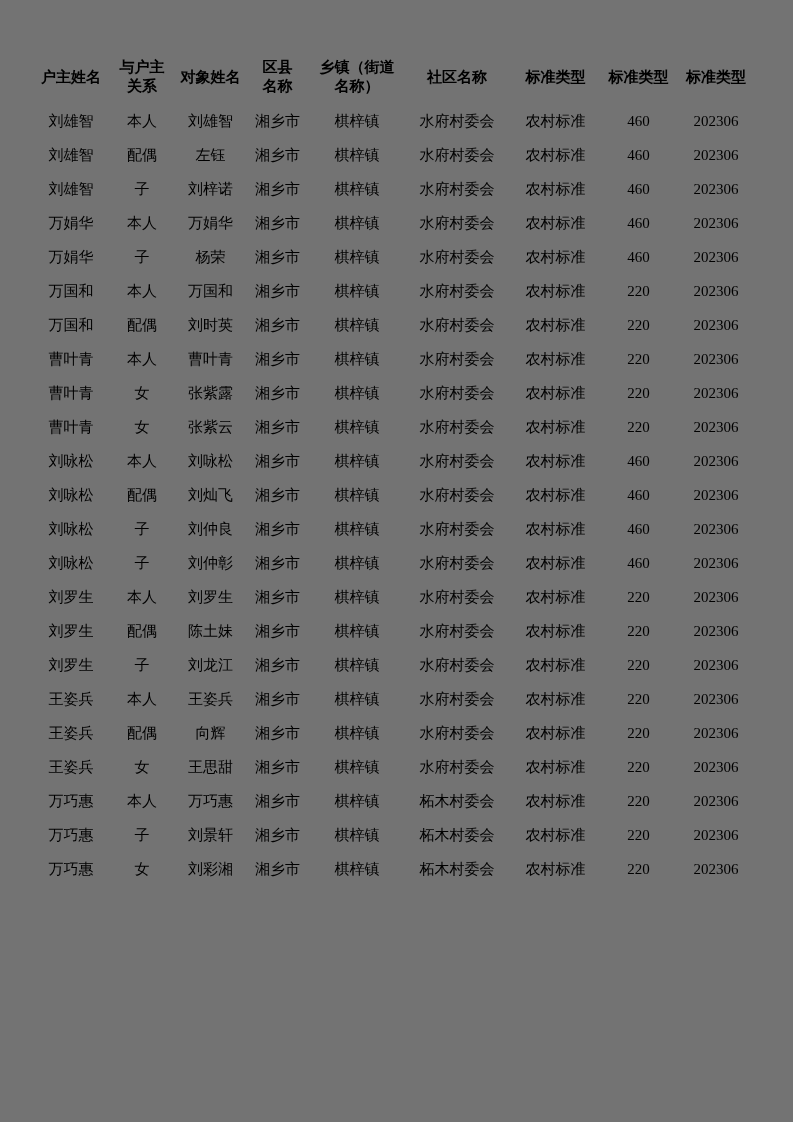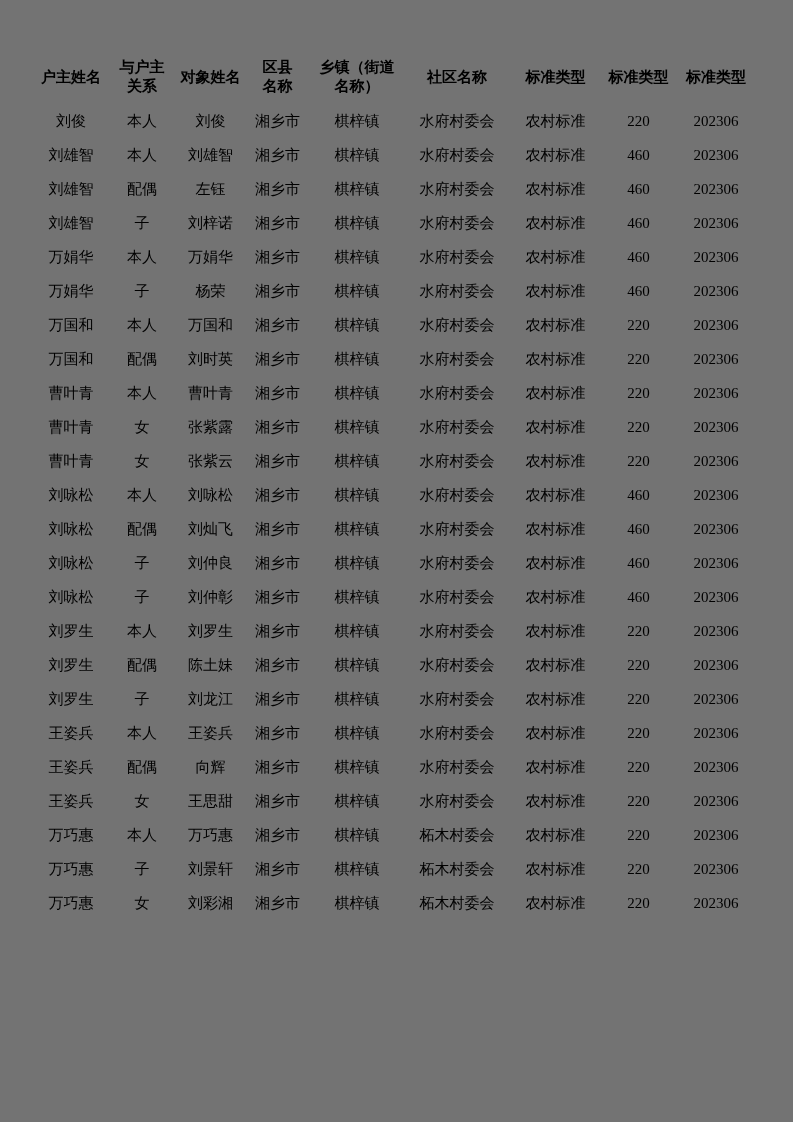--- a/index.html
+++ b/index.html
@@ -70,31 +70,20 @@
           <th>乡镇（街道
 名称）</th>
           <th>社区名称</th>
           <th>标准类型</th>
           <th>标准类型</th>
           <th>标准类型</th>
         </tr>
     </thead>
     <tbody>
         <tr>
-          <td>刘俊</td>
-          <td>本人</td>
-          <td>刘俊</td>
-          <td>湘乡市</td>
-          <td>棋梓镇</td>
-          <td>水府村委会</td>
-          <td>农村标准</td>
-          <td>220</td>
-          <td>202306</td>
-        </tr>
-        <tr>
           <td>刘雄智</td>
           <td>本人</td>
           <td>刘雄智</td>
           <td>湘乡市</td>
           <td>棋梓镇</td>
           <td>水府村委会</td>
           <td>农村标准</td>
           <td>460</td>
           <td>202306</td>
         </tr>

